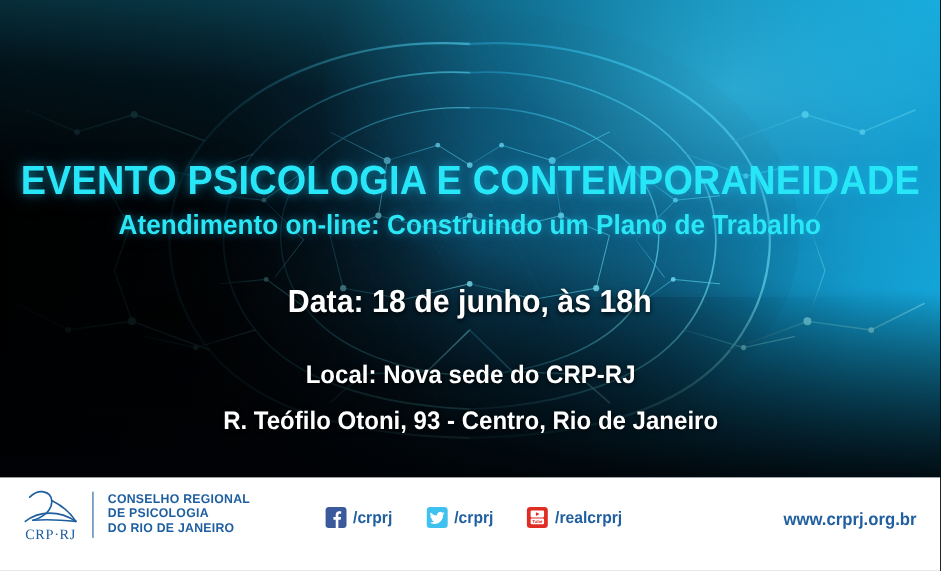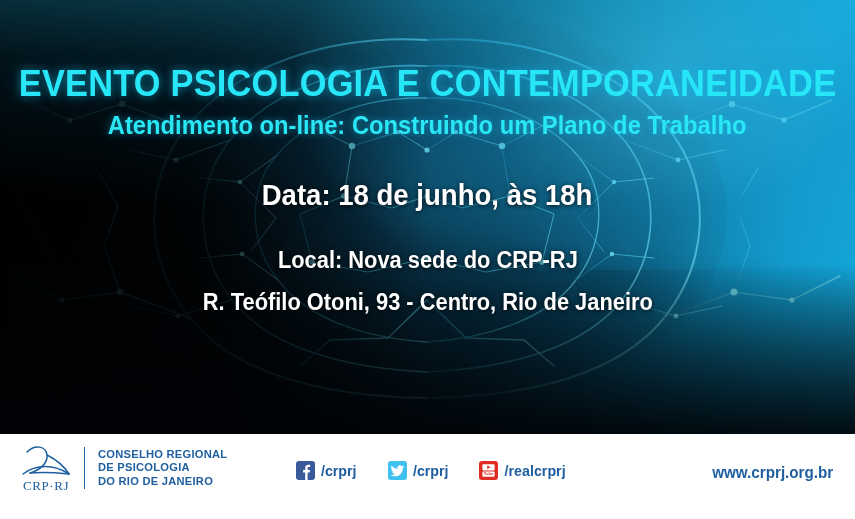--- a/index.html
+++ b/index.html
@@ -50,20 +50,21 @@
       repeating-linear-gradient(118deg, rgba(110,180,220,.09) 0 1px, rgba(0,0,0,0) 1px 92px),
       repeating-linear-gradient(28deg, rgba(90,170,215,.07) 0 1px, rgba(0,0,0,0) 1px 130px);
   }
   svg.brain{position:absolute;left:0;top:0;width:855px;height:434px;}
 
   
   .text-stack{
     position:absolute;left:0;top:0;width:855px;height:394px;
     display:flex;flex-direction:column;align-items:center;
     text-align:center;
+    justify-content:flex-end;
   }
   .title{
     margin-top:65px;
     font-size:37px;line-height:38px;
     font-weight:bold;
     font-family:"Liberation Sans Narrow","Liberation Sans",sans-serif;
     letter-spacing:.2px;
     transform:scaleX(.93);
     color:#27e6f7;
     text-shadow:0 0 9px rgba(25,190,230,.55), 0 0 22px rgba(20,150,200,.35);

